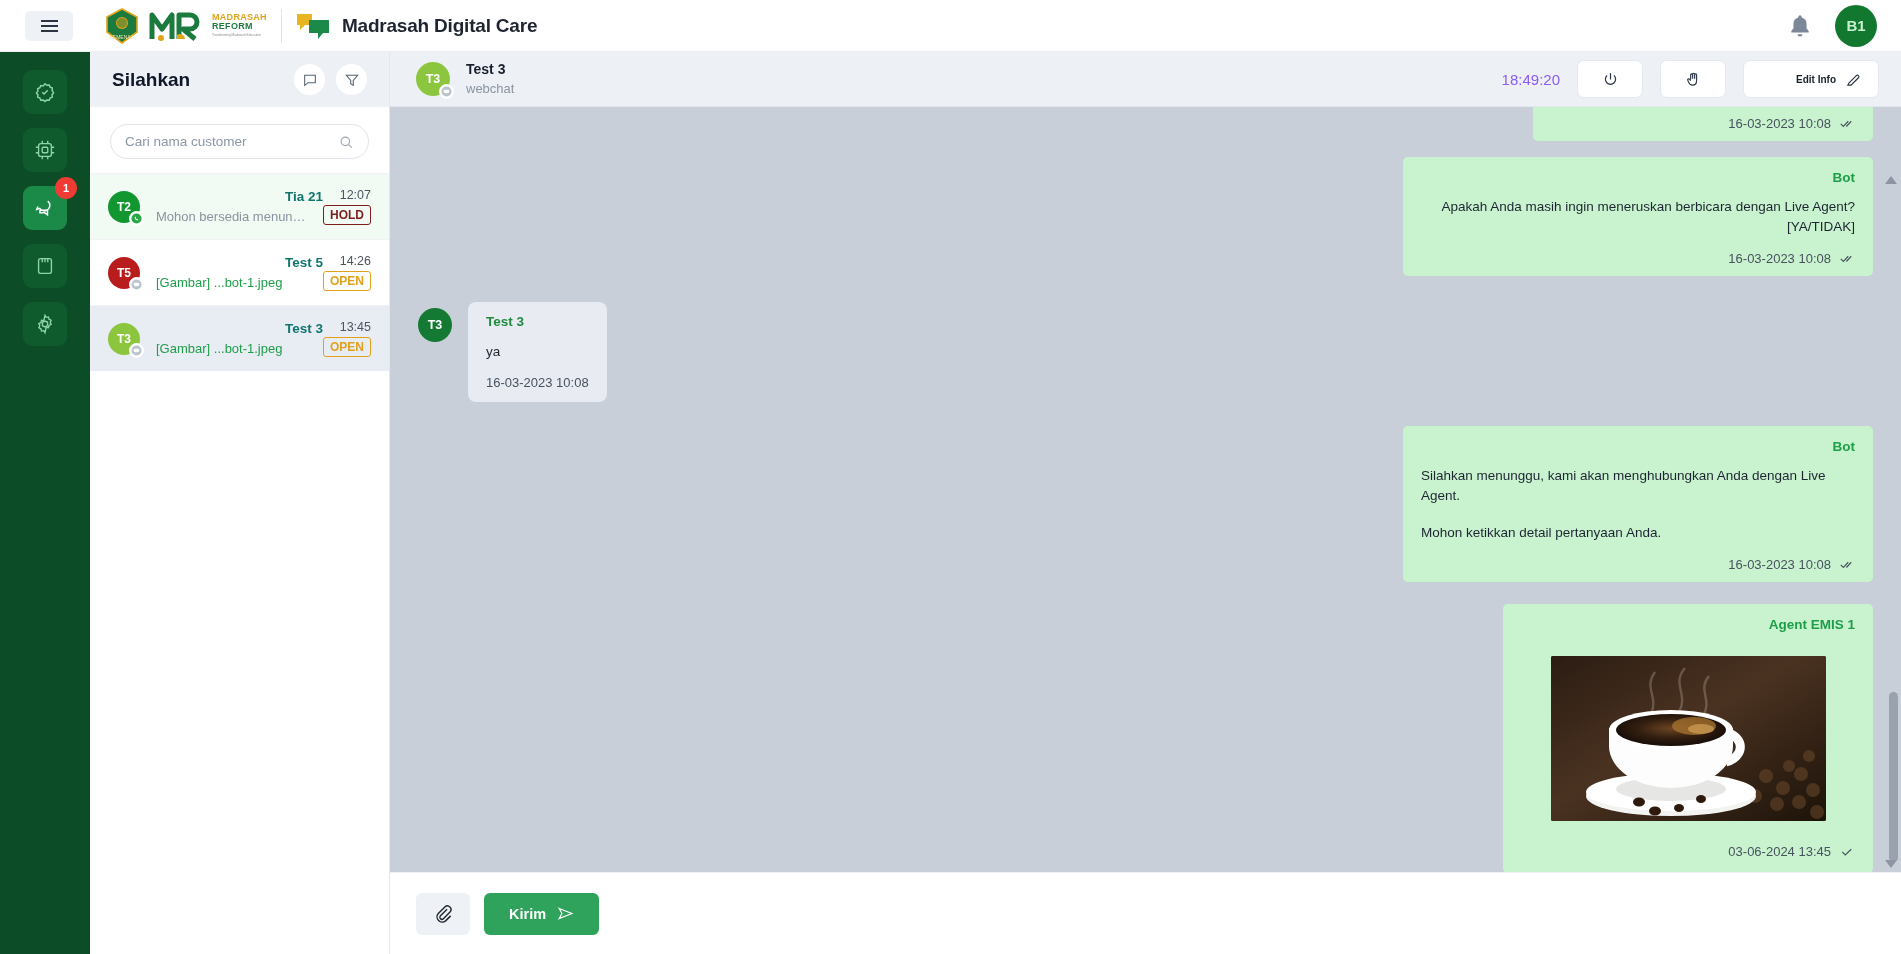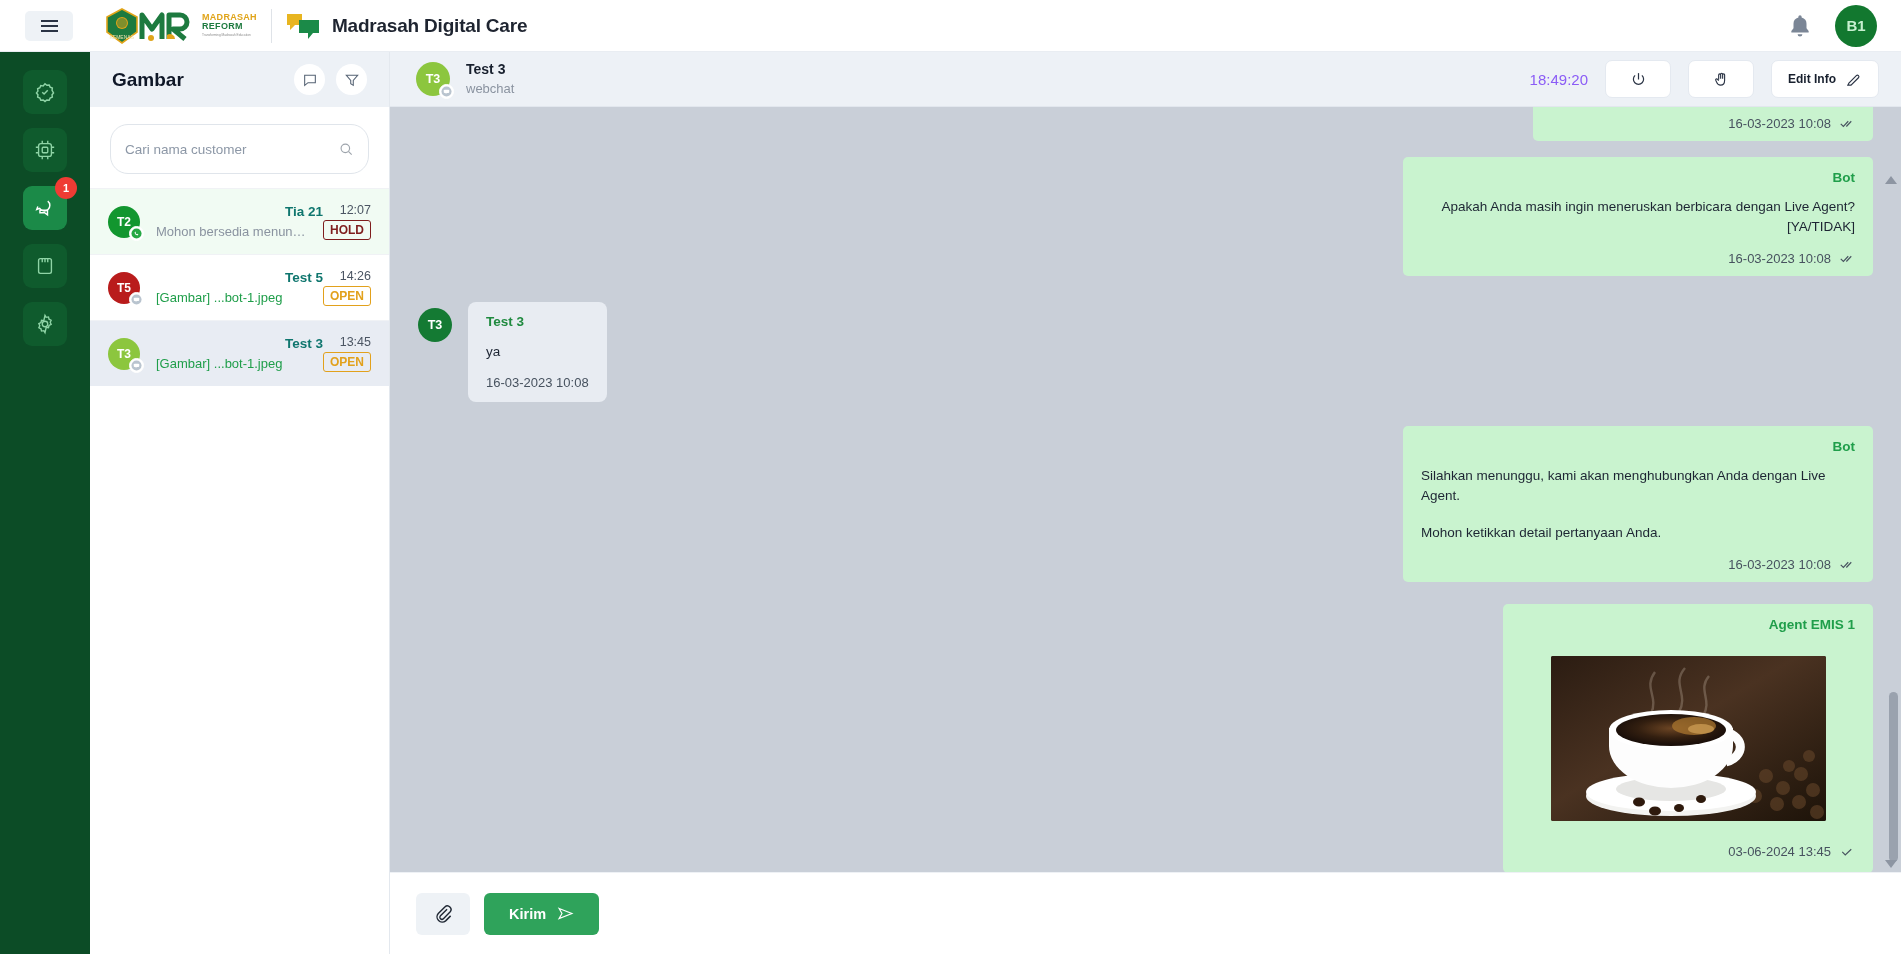--- a/index.html
+++ b/index.html
@@ -20,21 +20,21 @@
     background: #eef2f6; display: flex; align-items: center; justify-content: center;
     cursor: pointer;
   }
   .hamburger span { display:block; width:17px; height:2px; background:#2b3445; position:relative; }
   .hamburger span::before, .hamburger span::after {
     content:""; position:absolute; left:0; width:17px; height:2px; background:#2b3445;
   }
   .hamburger span::before { top:-5px; }
   .hamburger span::after  { top:5px; }
 
-  .brand-logos { display:flex; align-items:center; margin-left: 32px; }
+  .brand-logos { display:flex; align-items:center; margin-left: 32px; gap: 10px; }
   .logo-kemenag { width: 34px; height: 36px; position: relative; }
   .logo-mr { height: 36px; display:flex; align-items:center; gap:5px; }
   .mr-text { display:flex; flex-direction:column; line-height:1.0; }
   .mr-text .l1 { font-size:9px; font-weight:700; color:#e0a419; letter-spacing:.3px;}
   .mr-text .l2 { font-size:9px; font-weight:700; color:#1d7a3f; letter-spacing:.3px;}
   .mr-text .l3 { font-size:3.2px; color:#8c8c8c; margin-top:2px; line-height:1.5; }
   .vdivider { width:1px; height:34px; background:#dfe3e8; margin:0 14px; }
   .app-title-wrap { display:flex; align-items:center; gap:12px; }
   .chat-logo { width:34px; height:28px; position:relative; }
   .app-title { font-size:19px; font-weight:600; color:#1e2430; letter-spacing:-0.2px; }
@@ -78,21 +78,21 @@
   .list-title { font-size:19px; font-weight:700; color:#101828; }
   .list-head-icons { margin-left:auto; display:flex; gap:11px; }
   .round-icon-btn {
     width:31px; height:31px; border-radius:50%; background:#fff;
     display:flex; align-items:center; justify-content:center; cursor:pointer;
   }
   .round-icon-btn svg { width:16px; height:16px; }
 
   .search-wrap { padding:17px 20px 14px 20px; }
   .search-box {
-    height:50px; border:1px solid #e0e5eb; border-radius:18px;
+    height:35px; border:1px solid #e0e5eb; border-radius:18px;
     display:flex; align-items:center; padding:0 14px;
   }
   .search-box input {
     border:none; outline:none; flex:1; font-size:13.5px; color:#404b5c;
     font-family:"Liberation Sans", sans-serif; background:transparent;
   }
   .search-box input::placeholder { color:#8c97a6; }
   .search-box svg { width:16px; height:16px; opacity:.65; }
 
   .chat-item {
@@ -141,21 +141,21 @@
   .ch-meta { margin-left:16px; }
   .ch-name { font-size:14px; font-weight:700; color:#18202e; line-height:1.4; }
   .ch-chan { font-size:13px; color:#8a93a0; line-height:1.4; }
   .ch-right { margin-left:auto; display:flex; align-items:center; gap:17px; }
   .ch-timer { font-size:15px; color:#8b5cf6; font-weight:400; }
   .ch-btn {
     height:38px; min-width:66px; border-radius:7px; background:#fff; border:1px solid #e4e9f0;
     display:flex; align-items:center; justify-content:center; cursor:pointer; gap:9px; padding:0 16px;
   }
   .ch-btn svg { width:17px; height:17px; }
-  .ch-btn .lbl { font-size:12px; font-weight:700; color:#18202e; }
+  .ch-btn .lbl { font-size:10px; font-weight:700; color:#18202e;margin-left:36px; }
 
   .msgs {
     position:absolute; top:55px; left:0; right:0; bottom:82px; overflow:hidden;
     padding:12px 28px 18px 28px;
   }
   .scroll-thumb {
     position:absolute; right:3px; top:640px; width:9px; height:170px; background:#9aa2ae;
     border-radius:5px;
   }
   .scroll-arrow-up {
@@ -315,21 +315,21 @@
   <div class="rail-btn">
     <svg viewBox="0 0 24 24" fill="none" stroke="#8fd4a6" stroke-width="1.5">
       <circle cx="12" cy="12" r="3"></circle>
       <path d="M12 2.5l1.3 2.2 2.5-.4.6 2.5 2.3 1.1-1 2.3 1 2.3-2.3 1.1-.6 2.5-2.5-.4L12 21.5l-1.3-2.2-2.5.4-.6-2.5-2.3-1.1 1-2.3-1-2.3 2.3-1.1.6-2.5 2.5.4z"></path>
     </svg>
   </div>
 </div>
 
 <div class="listpanel">
   <div class="list-head">
-    <div class="list-title">Gambar</div>
+    <div class="list-title">Silahkan</div>
     <div class="list-head-icons">
       <div class="round-icon-btn">
         <svg viewBox="0 0 24 24" fill="none" stroke="#566374" stroke-width="1.6">
           <path d="M4 5h16v11H9l-5 4z"></path>
         </svg>
       </div>
       <div class="round-icon-btn">
         <svg viewBox="0 0 24 24" fill="none" stroke="#566374" stroke-width="1.6">
           <path d="M3.5 5h17l-6.6 7.6V20l-3.8-2.4v-5z"></path>
         </svg>

